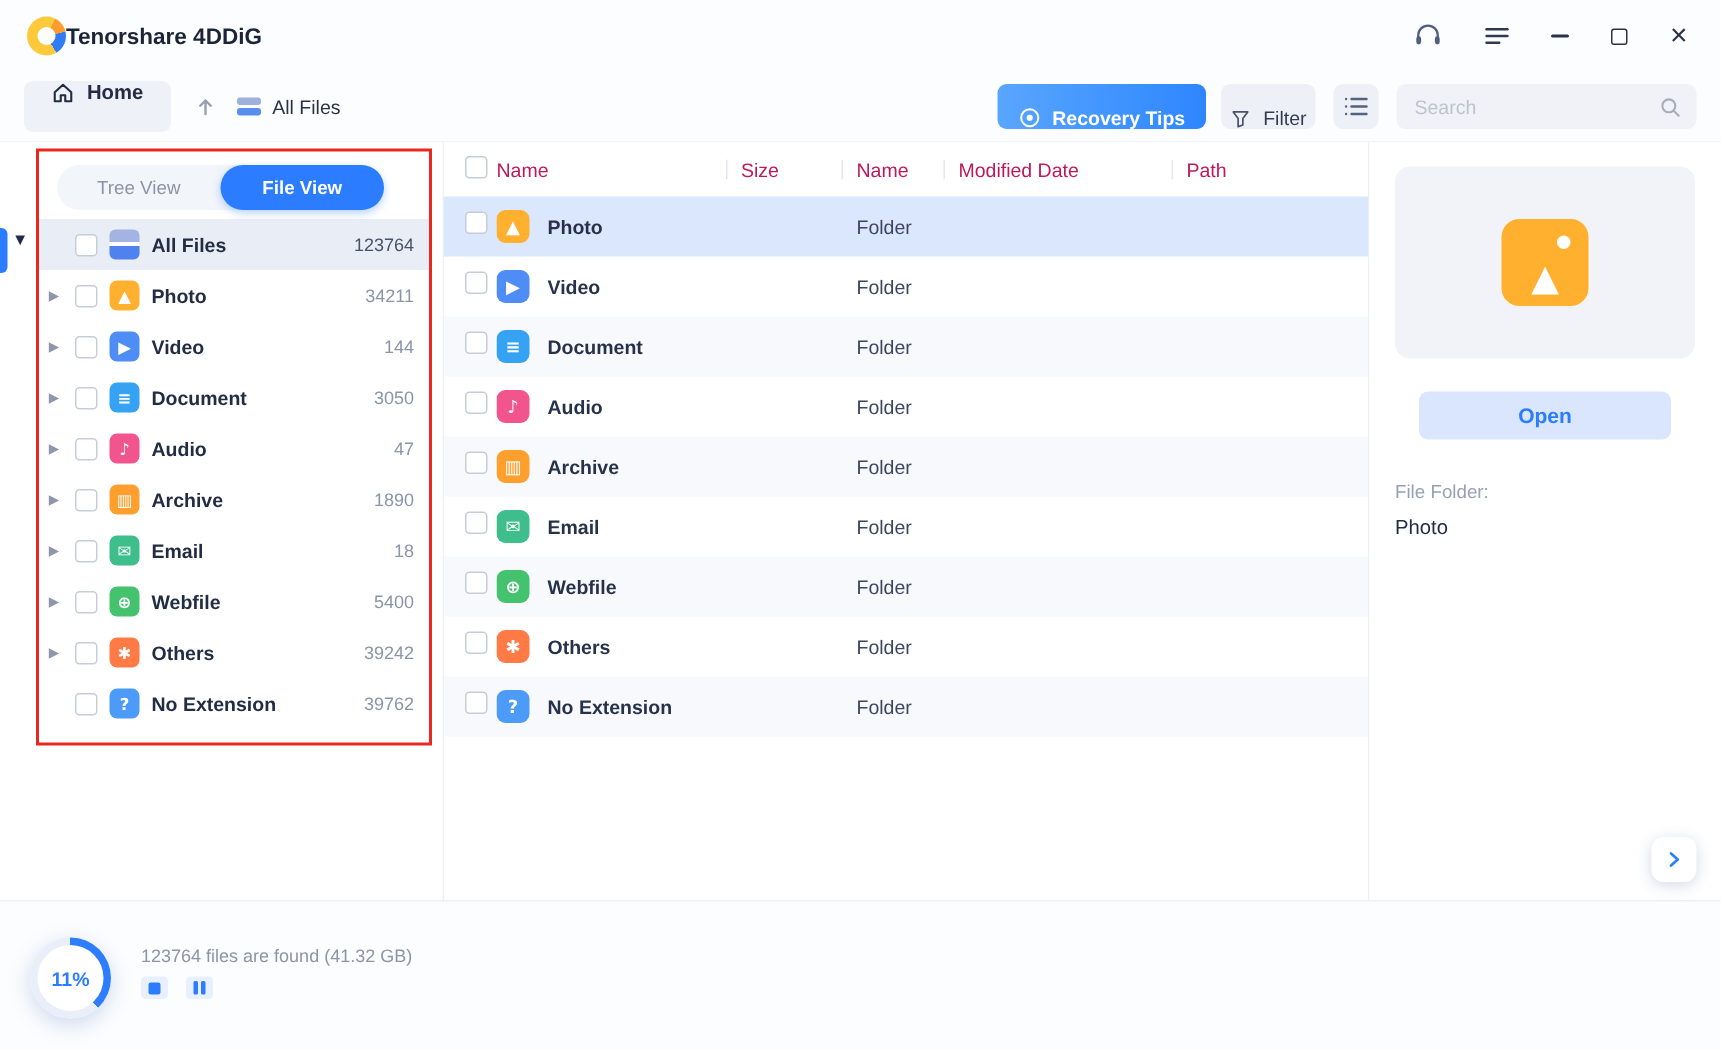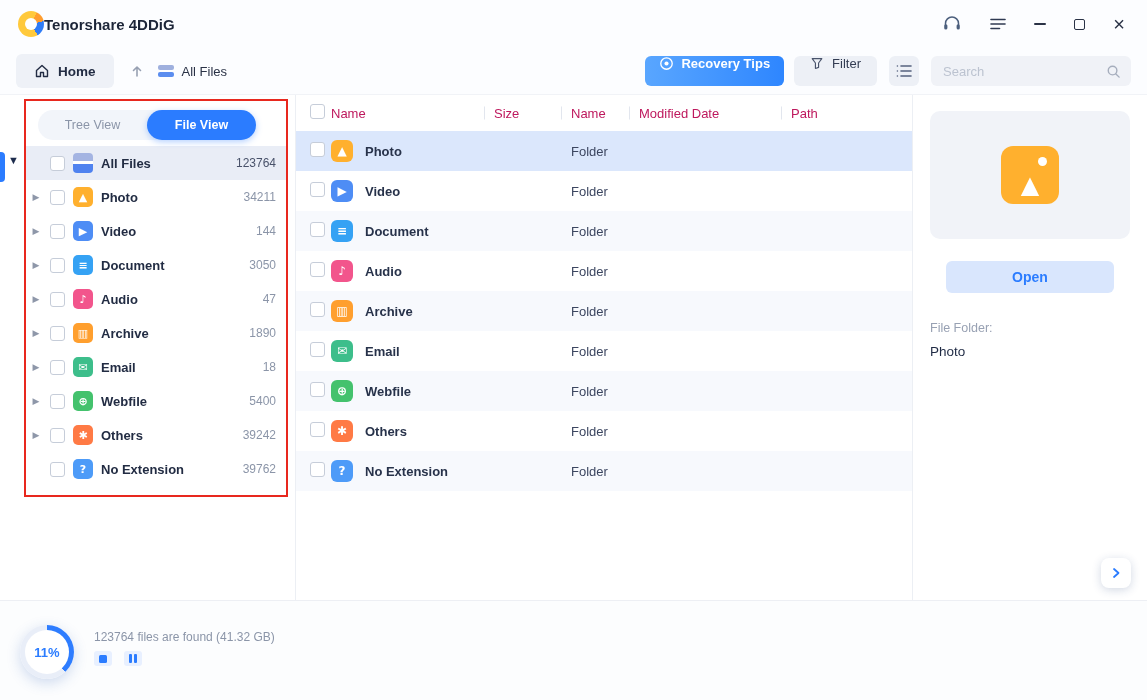--- a/index.html
+++ b/index.html
@@ -17,30 +17,30 @@
   .app-title{font-size:15px;font-weight:700;color:#1c2538}
   .win-controls{margin-left:auto;display:flex;align-items:center;gap:24px}
   .wc{background:none;border:0;display:flex;align-items:center;justify-content:center;padding:2px}
   .min-glyph{display:block;width:12px;height:2px;background:#2a3246;border-radius:1px}
   .max-glyph{display:block;width:11px;height:11px;border:1.6px solid #2a3246;border-radius:2px}
   .close-glyph{font-size:20px;line-height:14px;color:#2a3246}
   .close-glyph::before{content:"\00d7"}
 
   
   .toolbar{height:47px;display:flex;align-items:center;padding:0 16px;background:#fcfdff;border-bottom:1px solid #f1f3f7}
-  .home-btn{display:flex;align-items:center;gap:8px;height:34px;padding:0 18px;background:#eef1f7;border:0;border-radius:6px;font-size:13.5px;font-weight:700;color:#222c43}
+  .home-btn{display:flex;gap:8px;height:34px;padding:0 18px;background:#eef1f7;border:0;border-radius:6px;font-size:13.5px;font-weight:700;color:#222c43}
   .up-btn{margin-left:16px;background:none;border:0;display:flex;align-items:center}
   .breadcrumb{display:flex;align-items:center;gap:8px;margin-left:14px;font-size:13px;color:#2a3246}
   .drive-bc{display:inline-flex;flex-direction:column;gap:2px}
   .drive-bc i{display:block;width:16px;height:5px;border-radius:2px;background:#9fb0de}
   .drive-bc i:last-child{background:#5b8def}
   .tb-spacer{flex:1}
-  .tips-btn{display:flex;align-items:flex-start;gap:7px;height:30px;padding:0 14px;border:0;border-radius:6px;
+  .tips-btn{display:flex;align-items:flex-end;gap:7px;height:30px;padding:0 14px;border:0;border-radius:6px;
             background:linear-gradient(90deg,#59a6ff,#2e86ff);color:#fff;font-size:13px;font-weight:600;margin-right:10px}
-  .filter-btn{display:flex;align-items:flex-start;gap:8px;height:30px;padding:0 16px;border:0;border-radius:6px;background:#edf0f6;color:#333c52;font-size:13px;margin-right:12px}
+  .filter-btn{display:flex;align-items:flex-end;gap:8px;height:30px;padding:0 6px;border:0;border-radius:6px;background:#edf0f6;color:#333c52;font-size:13px;margin-right:12px}
   .view-btn{width:30px;height:30px;border:0;border-radius:6px;background:#edf0f6;display:flex;align-items:center;justify-content:center;margin-right:12px}
   .search{width:200px;height:30px;background:#f0f2f7;border-radius:6px;display:flex;align-items:center;padding:0 10px 0 12px}
   .search input{flex:1;border:0;background:transparent;outline:none;font-size:13px;color:#333;min-width:0}
   .search input::placeholder{color:#bcc3d0}
 
   
   .content{flex:1;min-height:0;display:flex;position:relative;background:#fff}
   .left-col{width:295px;position:relative;background:#fff;flex:none}
   .sel-bar{position:absolute;left:0;top:57px;width:5px;height:30px;background:#2b7cff;border-radius:0 4px 4px 0}
   .root-caret{position:absolute;left:8px;top:60px;font-size:11px;color:#1d2c4d;background:none;border:0;line-height:1}

